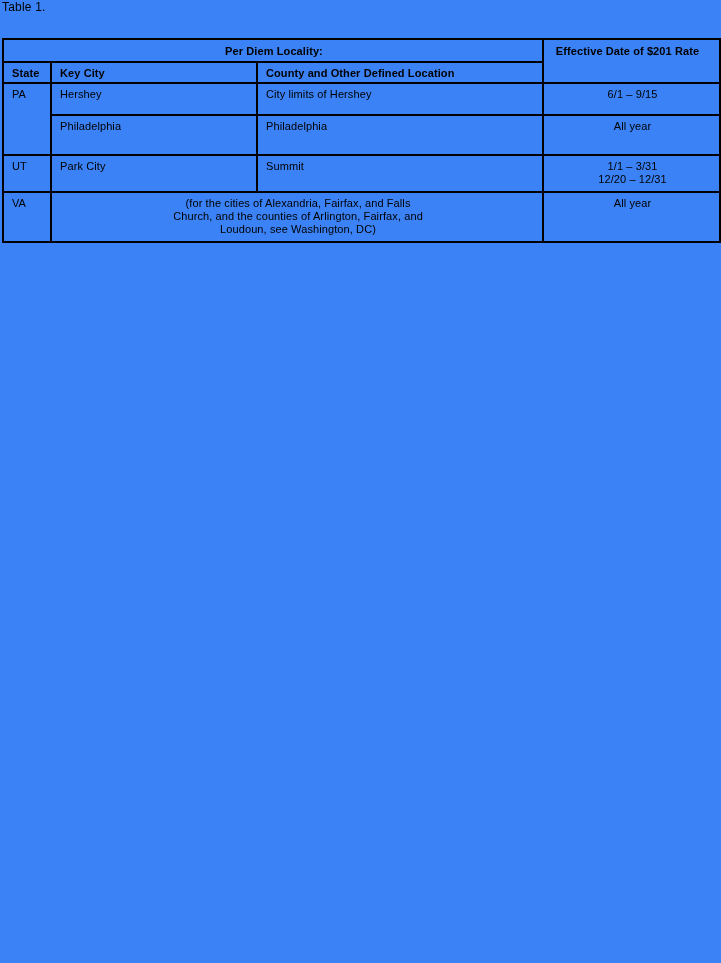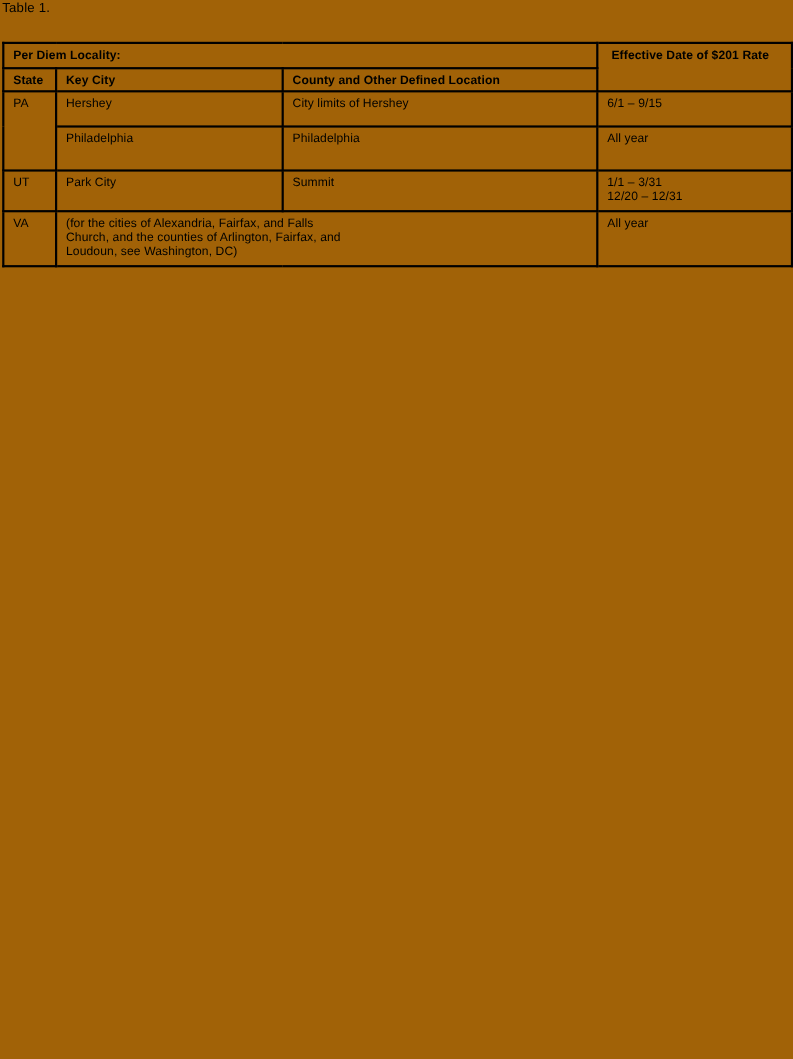--- a/index.html
+++ b/index.html
@@ -1,20 +1,20 @@
 <!DOCTYPE html>
 <html><head>
 <meta charset="utf-8">
 <style>
   html, body { margin: 0; padding: 0; background: #ffffff; }
   .page {
     position: relative;
     width: 721px;
     height: 963px;
-    background: #a16207;
+    background: #3b82f6;
     color: #000000;
     font-family: "Liberation Sans", sans-serif;
     overflow: hidden;
   }
   .table-label {
     position: absolute;
     left: 2px;
     top: 1px;
     font-size: 12px;
     line-height: 13px;
@@ -49,28 +49,28 @@
   .per-diem-table td {
     border: 2px solid #000000;
     vertical-align: top;
     padding: 4px 6px 2px 8px;
     font-size: 11px;
     line-height: 13px;
     letter-spacing: 0.1px;
     overflow: hidden;
   }
   .per-diem-table .hcell { font-weight: bold; }
-  .per-diem-table .locality { padding-top: 5px; }
+  .per-diem-table .locality { padding-top: 5px; text-align: center; }
   .per-diem-table .datehdr {
     text-align: center;
     padding-top: 5px;
     padding-left: 4px;
     padding-right: 12px;
   }
-  .per-diem-table .pre { white-space: pre-line; }
+  .per-diem-table .pre { white-space: pre-line; text-align: center; }
   tr.r-h1 { height: 23px; }
   tr.r-h2 { height: 14px; }
   tr.r-d1 { height: 32px; padding-left: 44px; }
   tr.r-d2 { height: 40px; }
   tr.r-d3 { height: 37px; margin-top: 20px; }
   tr.r-d4 { height: 50px; }
 </style>
 </head>
 <body>
 

